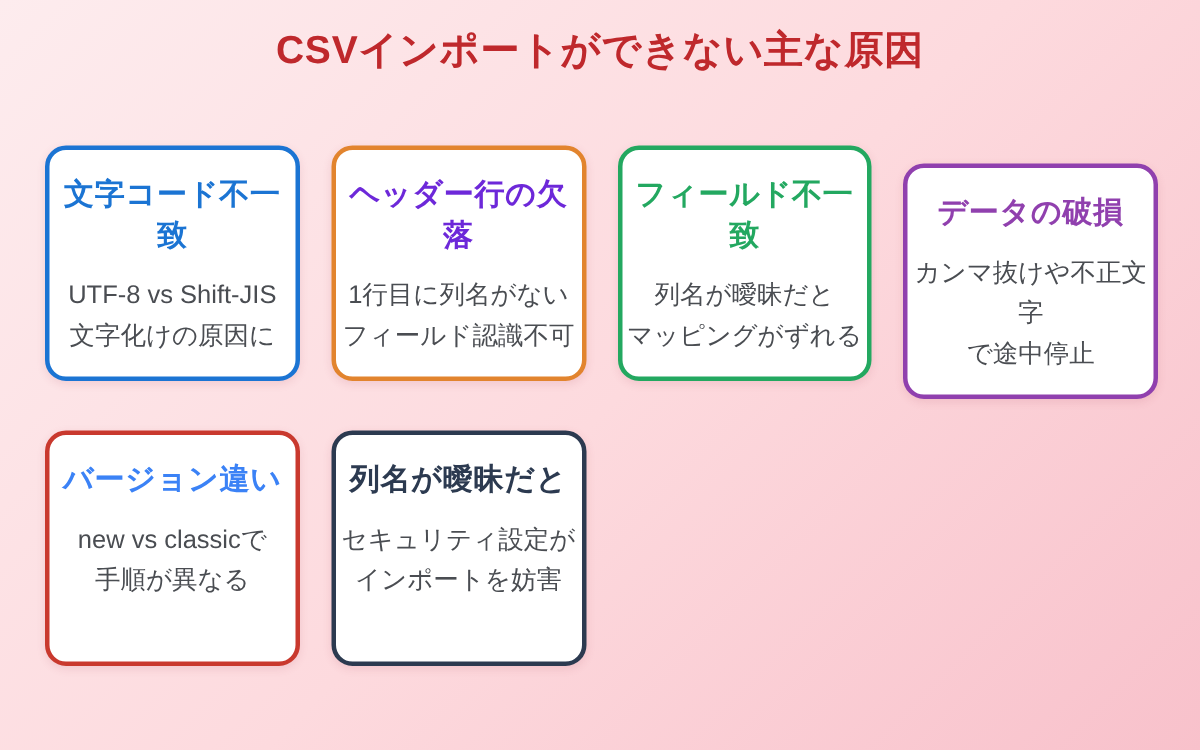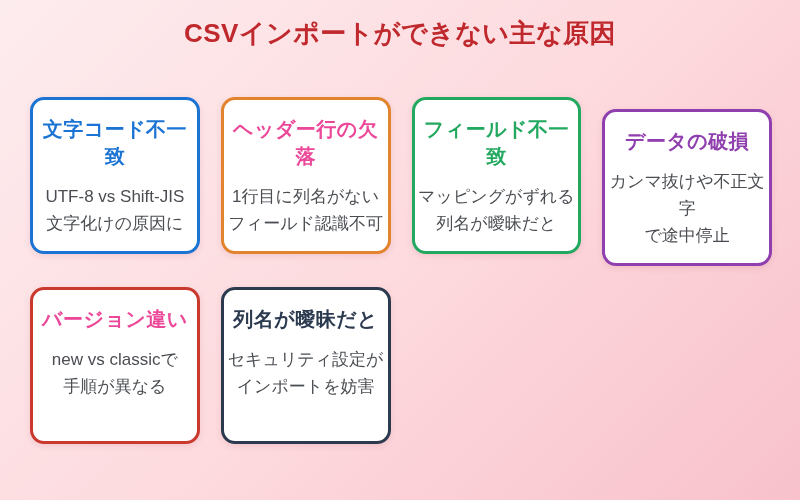--- a/index.html
+++ b/index.html
@@ -69,45 +69,45 @@
 
     <section class="card" style="border-color: rgb(27, 116, 211);">
       <h2 class="card-title" style="color: rgb(27, 116, 211);">文字コード不一致</h2>
       <p class="card-body">
         <span class="line">UTF-8 vs Shift-JIS</span>
         <span class="line">文字化けの原因に</span>
       </p>
     </section>
 
     <section class="card" style="border-color: rgb(226, 132, 46);">
-      <h2 class="card-title" style="color: #ec4899;">ヘッダー行の欠落</h2>
+      <h2 class="card-title" style="color: #6d28d9;">ヘッダー行の欠落</h2>
       <p class="card-body">
         <span class="line">1行目に列名がない</span>
         <span class="line">フィールド認識不可</span>
       </p>
     </section>
 
     <section class="card" style="border-color: rgb(35, 168, 96);">
       <h2 class="card-title" style="color: rgb(35, 168, 96);">フィールド不一致</h2>
       <p class="card-body">
+        <span class="line">列名が曖昧だと</span>
         <span class="line">マッピングがずれる</span>
-        <span class="line">列名が曖昧だと</span>
       </p>
     </section>
 
     <section class="card" style="border-color: rgb(144, 64, 174); margin-top: 12px;">
       <h2 class="card-title" style="color: rgb(144, 64, 174);">データの破損</h2>
       <p class="card-body">
         <span class="line">カンマ抜けや不正文字</span>
         <span class="line">で途中停止</span>
       </p>
     </section>
 
     <section class="card" style="border-color: rgb(201, 57, 46);">
-      <h2 class="card-title" style="color: #ec4899;">バージョン違い</h2>
+      <h2 class="card-title" style="color: #3b82f6;">バージョン違い</h2>
       <p class="card-body">
         <span class="line">new vs classicで</span>
         <span class="line">手順が異なる</span>
       </p>
     </section>
 
     <section class="card" style="border-color: rgb(44, 58, 80);">
       <h2 class="card-title" style="color: rgb(44, 58, 80);">列名が曖昧だと</h2>
       <p class="card-body">
         <span class="line">セキュリティ設定が</span>

